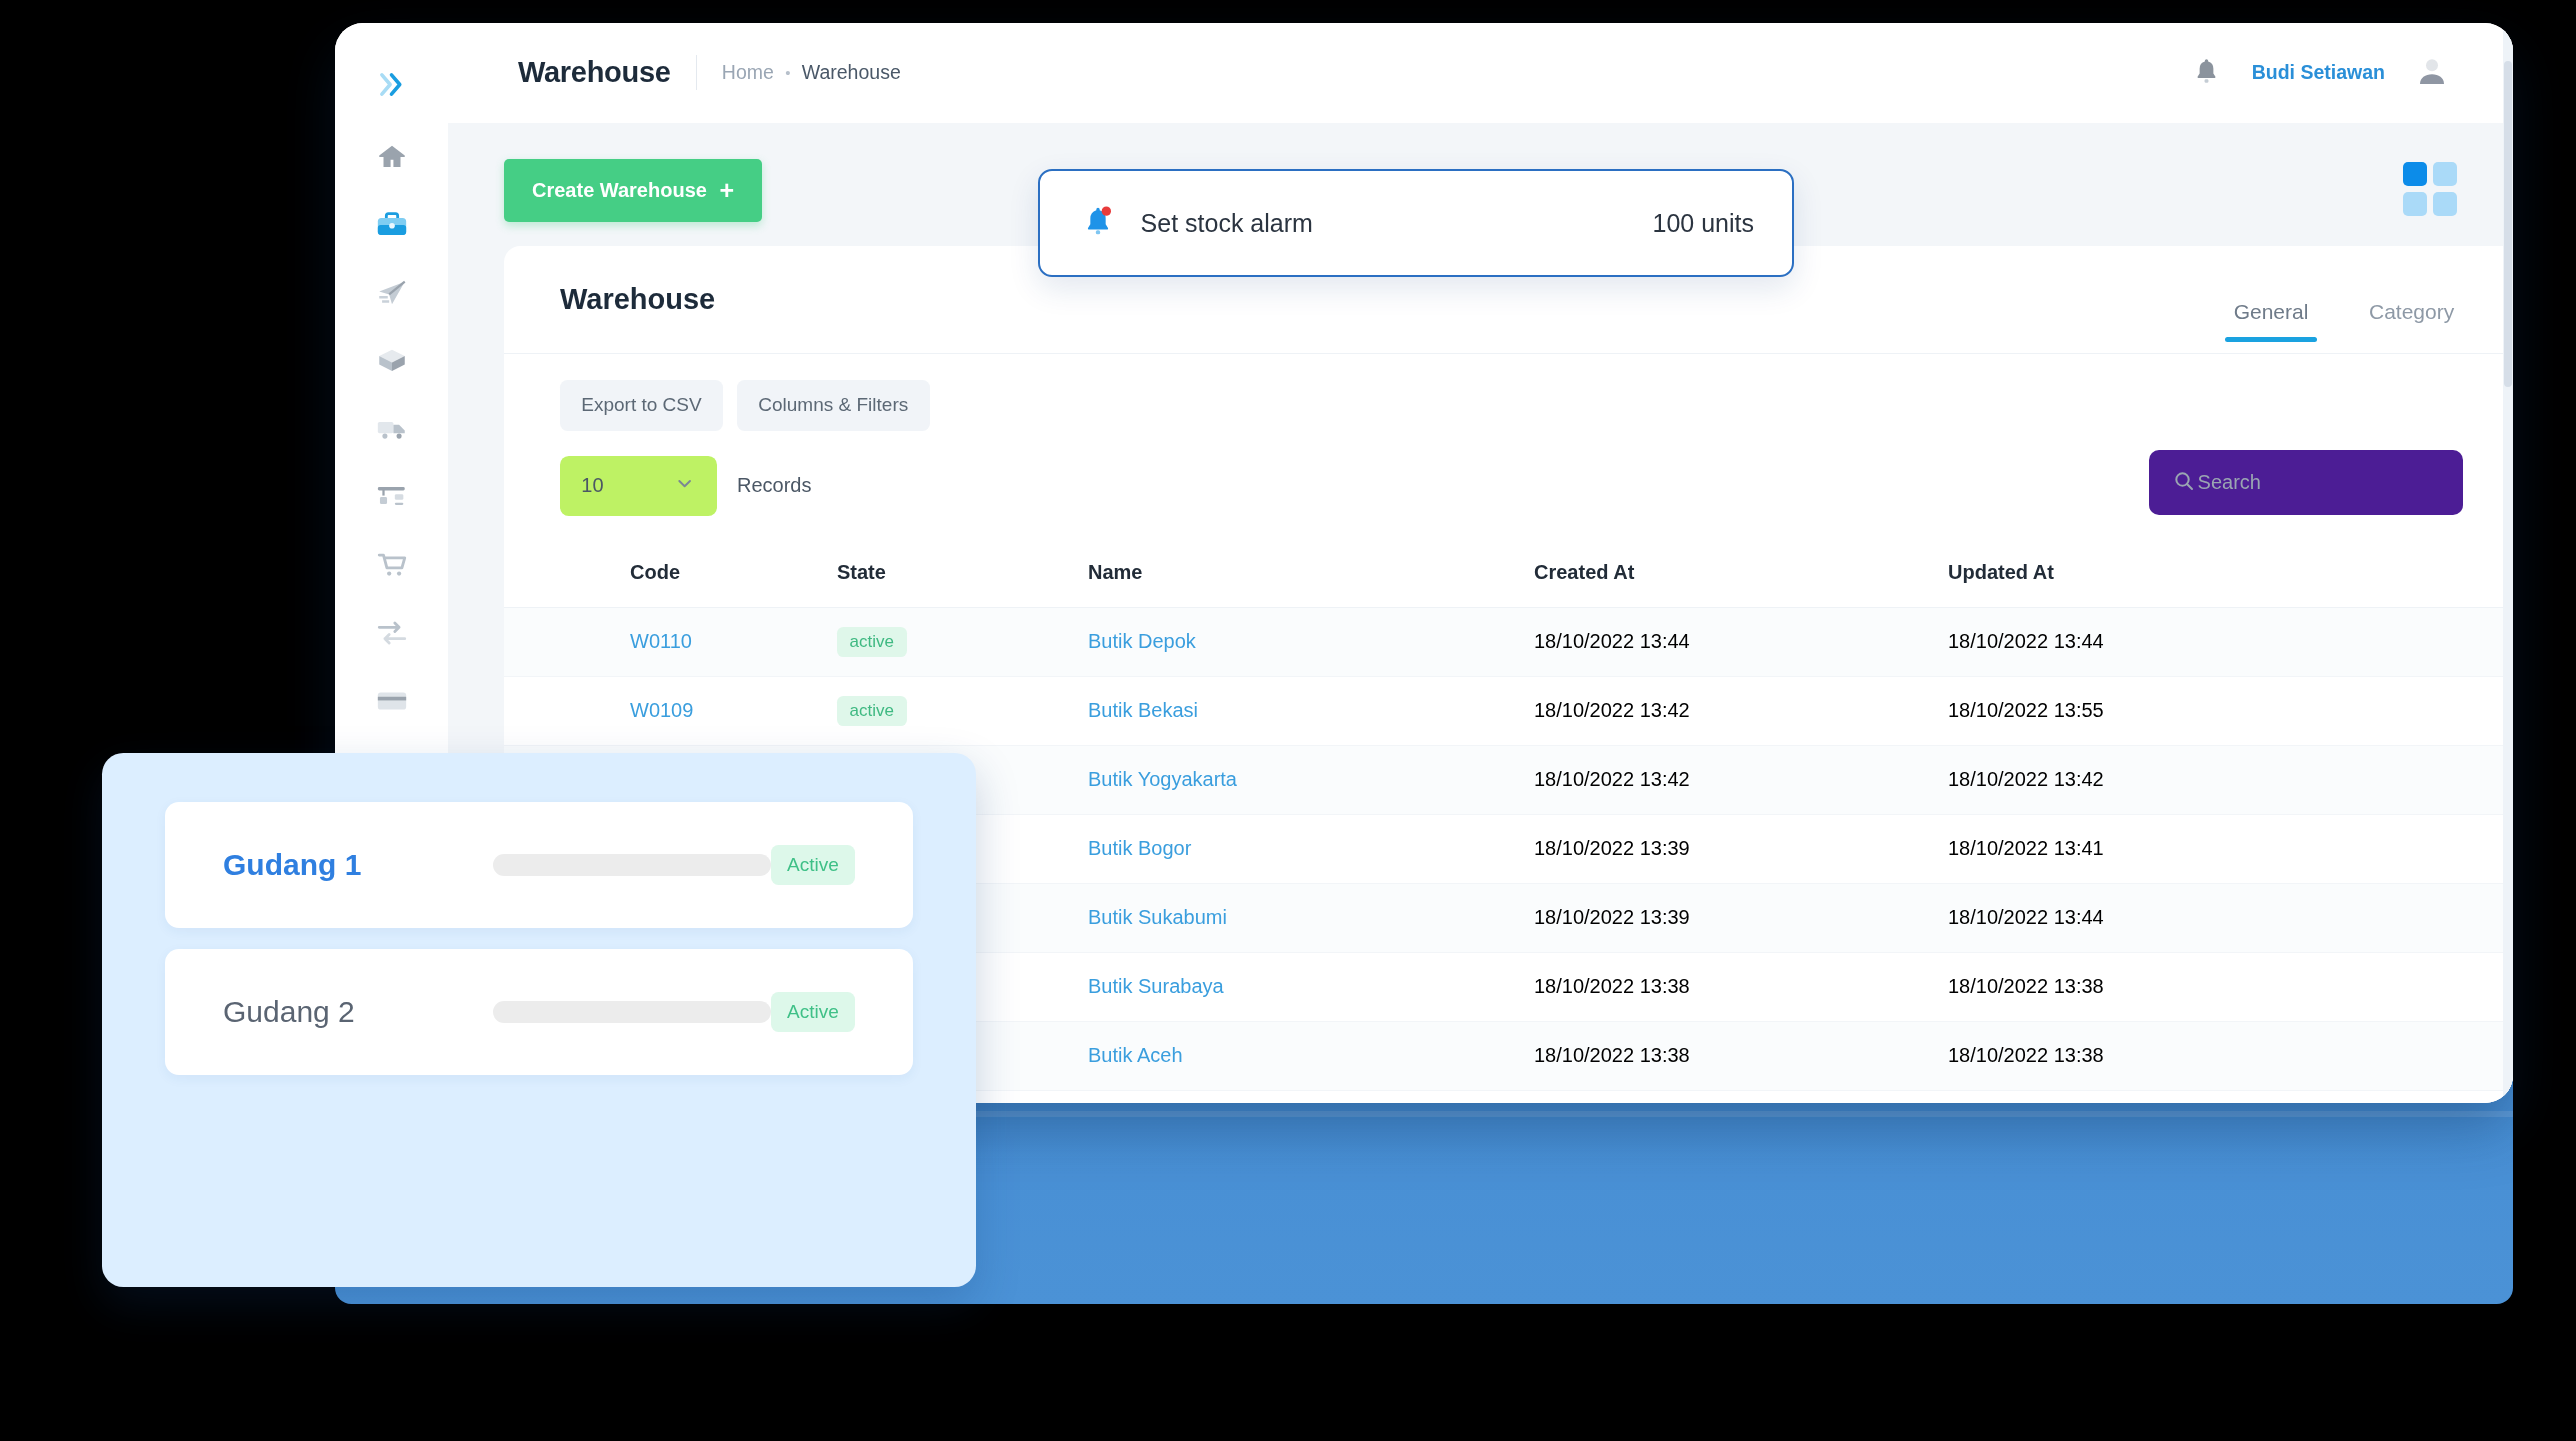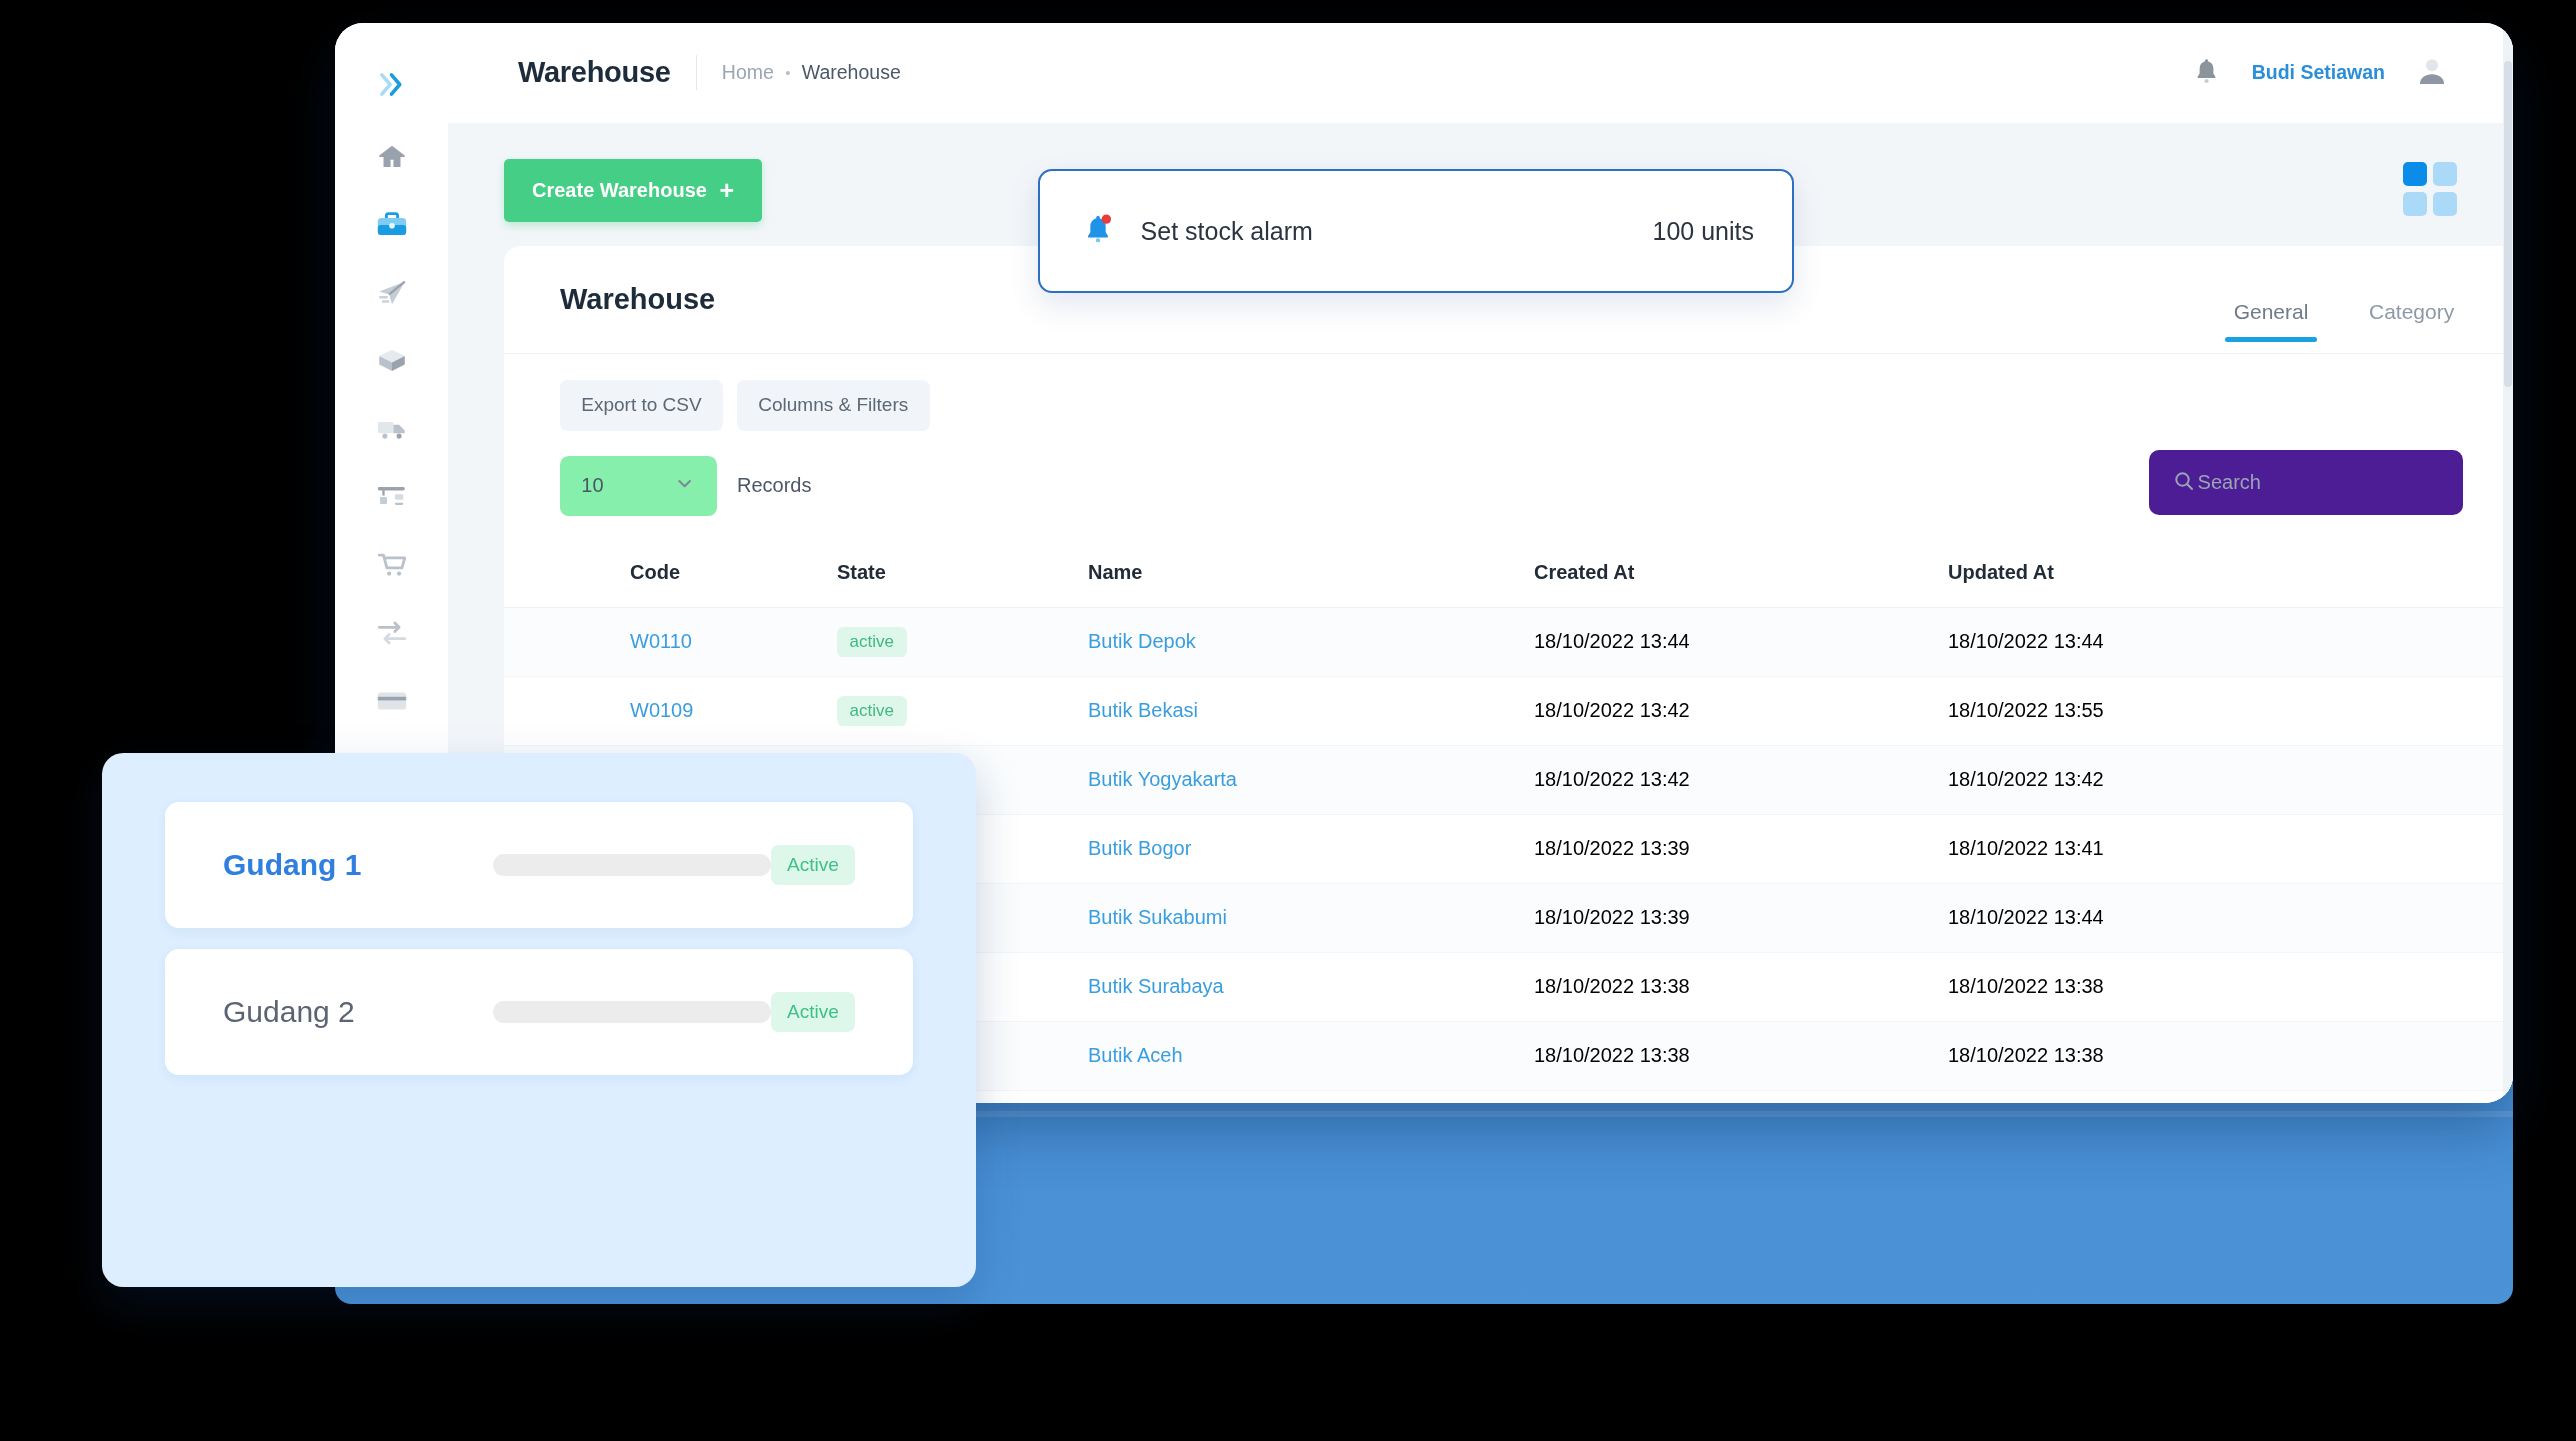--- a/index.html
+++ b/index.html
@@ -117,21 +117,21 @@
   .filters { display:flex; gap:14px; padding:26px 0 0 56px; }
   .chip {
     background:#f1f4f8; border:none; border-radius:7.5px;
     padding:0 21.3px; height:51px; font-size:19px; color:#5c6875;
     font-family:"Liberation Sans", sans-serif; cursor:pointer;
     display:flex; align-items:center;
   }
 
   .records-row { display:flex; align-items:center; padding:25px 0 0 56px; position:relative; }
   .select {
-    width:157px; height:60px; background:#86efac; border-radius:8.8px;
+    width:157px; height:60px; background:#bef264; border-radius:8.8px;
     display:flex; align-items:center; justify-content:space-between;
     padding:0 21.3px; cursor:pointer;
   }
   .select span { font-size:20px; color:#4b5765; }
   .records-label { font-size:20px; color:#4b5765; margin-left:20px; }
   .search-box {
     position:absolute; right:50px; top:19px;
     width:314px; height:65px; background:#4c1d95; border-radius:10px;
     display:flex; align-items:center; gap:2px; padding:0 22.6px; cursor:text;
   }
@@ -162,21 +162,21 @@
   .link { color:#3a9ede; cursor:pointer; }
   .badge-active {
     display:inline-block; background:#dff7ea; color:#3fb982;
     border-radius:6.3px; padding:5px 12.6px; font-size:17px;
   }
   .date { color:#000000; }
 
   
   .alarm-card {
     position:absolute; left:1038px; top:169px;
-    width:756px; height:124px;
+    width:756px; height:108px;
     background:#fff; border:2.5px solid #2b6fc2; border-radius:14px;
     display:flex; align-items:center; padding:0 38px;
     box-shadow:0 11.3px 31px rgba(20,60,120,.12);
     z-index:30;
   }
   .alarm-label { font-size:25px; color:#2b3440; margin-left:22.6px; }
   .alarm-value { font-size:25px; color:#2b3440; margin-left:auto; font-weight:500; }
 
   
   .gudang-panel {

